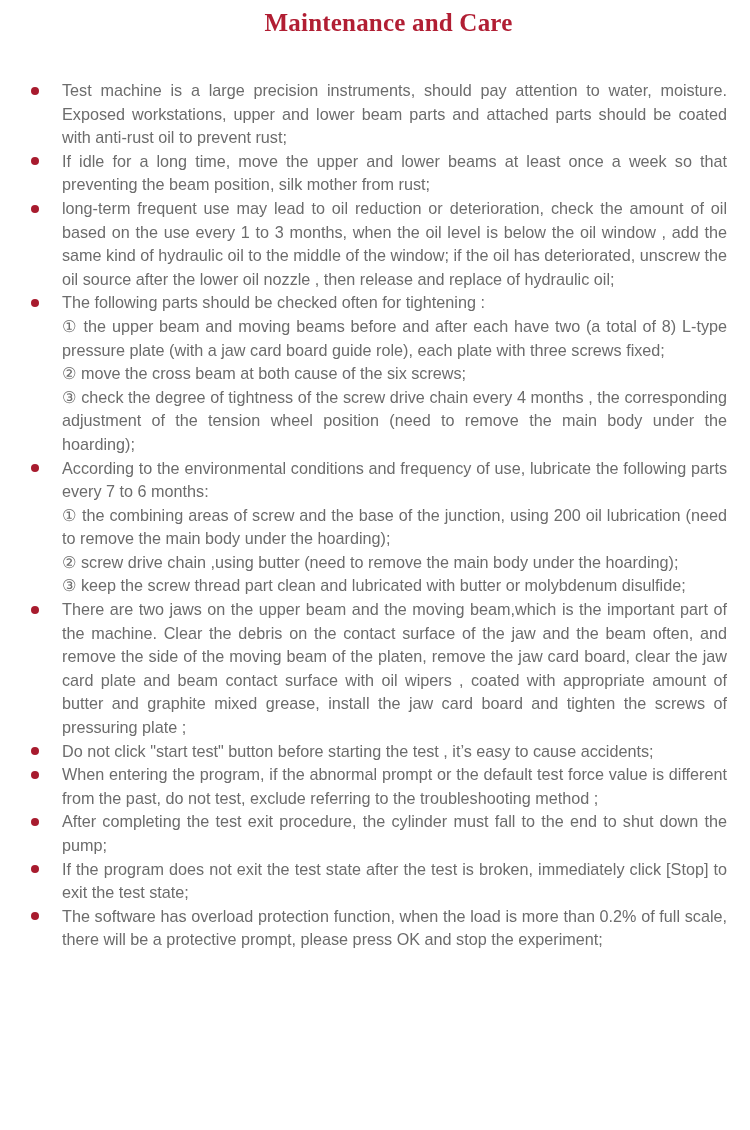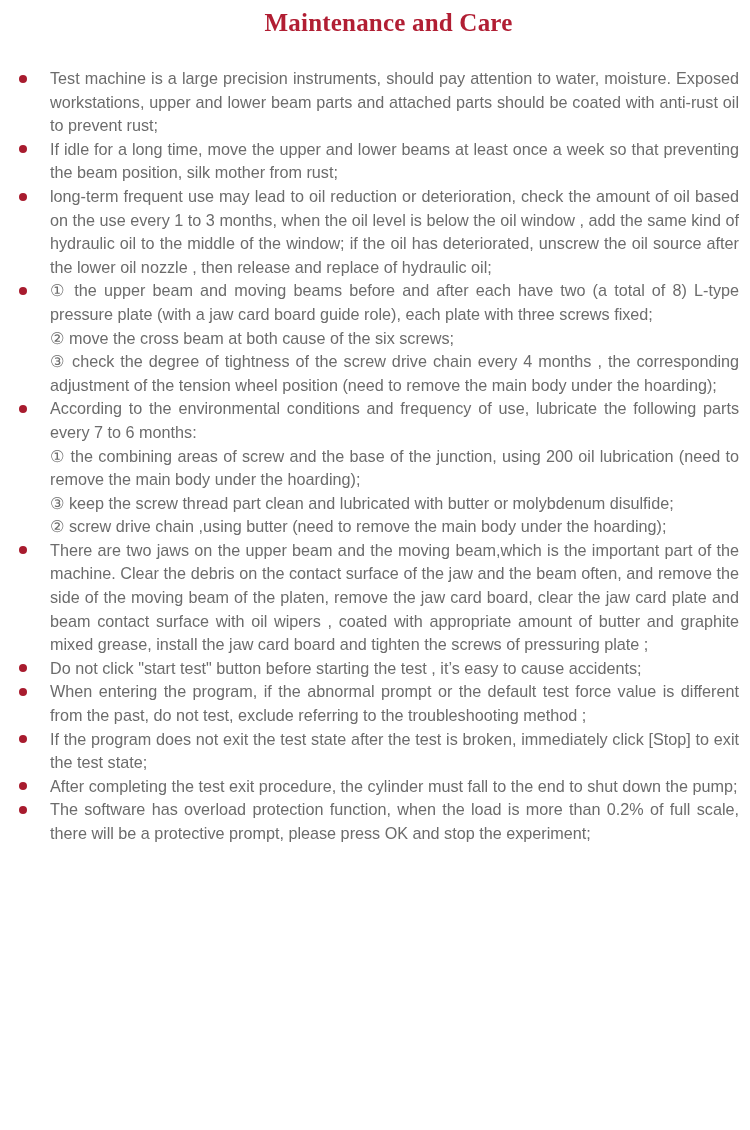--- a/index.html
+++ b/index.html
@@ -23,21 +23,21 @@
     font-family:"Liberation Serif","DejaVu Serif",serif;
     font-weight:700;
     font-size:25px;
     line-height:29px;
     color:var(--title-color);
     letter-spacing:0.2px;
     padding-left:27px;
   }
   ul.maintenance-list{
     list-style:none;
-    margin:0;
+    margin:12px;
     padding:30px 11px 0 50px;
   }
   li.list-item{
     position:relative;
     color:var(--text-color);
     font-size:16.2px;
     line-height:23.6px;
     font-weight:300;
     text-align:justify;
   }
@@ -64,42 +64,43 @@
       <li class="list-item">
         <div class="para">Test machine is a large precision instruments, should pay attention to water, moisture. Exposed workstations, upper and lower beam parts and attached parts should be coated with anti-rust oil to prevent rust;</div>
       </li>
       <li class="list-item">
         <div class="para">If idle for a long time, move the upper and lower beams at least once a week so that preventing the beam position, silk mother from rust;</div>
       </li>
       <li class="list-item">
         <div class="para">long-term frequent use may lead to oil reduction or deterioration, check the amount of oil based on the use every 1 to 3 months, when the oil level is below the oil window , add the same kind of hydraulic oil to the middle of the window; if the oil has deteriorated, unscrew the oil source after the lower oil nozzle , then release and replace of hydraulic oil;</div>
       </li>
       <li class="list-item">
+        <div class="para">The following parts should be checked often for tightening :</div>
         <div class="para">① the upper beam and moving beams before and after each have two (a total of 8) L-type pressure plate (with a jaw card board guide role), each plate with three screws fixed;</div>
         <div class="para">② move the cross beam at both cause of the six screws;</div>
         <div class="para">③ check the degree of tightness of the screw drive chain every 4 months , the corresponding adjustment of the tension wheel position (need to remove the main body under the hoarding);</div>
       </li>
       <li class="list-item">
         <div class="para">According to the environmental conditions and frequency of use, lubricate the following parts every 7 to 6 months:</div>
         <div class="para">① the combining areas of screw and the base of the junction, using 200 oil lubrication (need to remove the main body under the hoarding);</div>
+        <div class="para">② screw drive chain ,using butter (need to remove the main body under the hoarding);</div>
         <div class="para">③ keep the screw thread part clean and lubricated with butter or molybdenum disulfide;</div>
-        <div class="para">② screw drive chain ,using butter (need to remove the main body under the hoarding);</div>
       </li>
       <li class="list-item">
         <div class="para">There are two jaws on the upper beam and the moving beam,which is the important part of the machine. Clear the debris on the contact surface of the jaw and the beam often, and remove the side of the moving beam of the platen, remove the jaw card board, clear the jaw card plate and beam contact surface with oil wipers , coated with appropriate amount of butter and graphite mixed grease, install the jaw card board and tighten the screws of pressuring plate ;</div>
       </li>
       <li class="list-item">
         <div class="para">Do not click "start test" button before starting the test , it’s easy to cause accidents;</div>
       </li>
       <li class="list-item">
         <div class="para">When entering the program, if the abnormal prompt or the default test force value is different from the past, do not test, exclude referring to the troubleshooting method ;</div>
       </li>
       <li class="list-item">
-        <div class="para">If the program does not exit the test state after the test is broken, immediately click [Stop] to exit the test state;</div>
+        <div class="para">After completing the test exit procedure, the cylinder must fall to the end to shut down the pump;</div>
       </li>
       <li class="list-item">
-        <div class="para">After completing the test exit procedure, the cylinder must fall to the end to shut down the pump;</div>
+        <div class="para">If the program does not exit the test state after the test is broken, immediately click [Stop] to exit the test state;</div>
       </li>
       <li class="list-item">
         <div class="para">The software has overload protection function, when the load is more than 0.2% of full scale, there will be a protective prompt, please press OK and stop the experiment;</div>
       </li>
     </ul>
 </div>
 
 </body></html>

